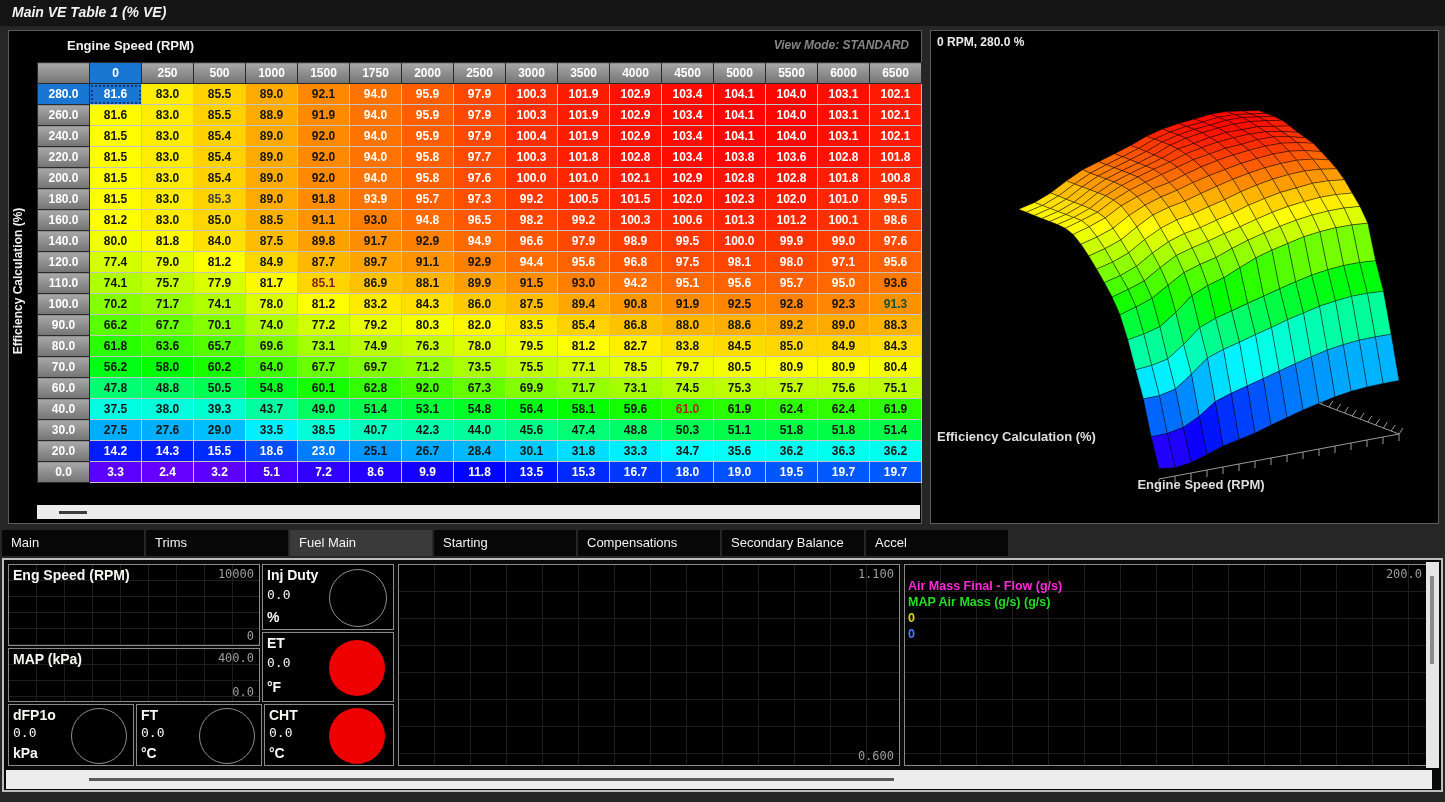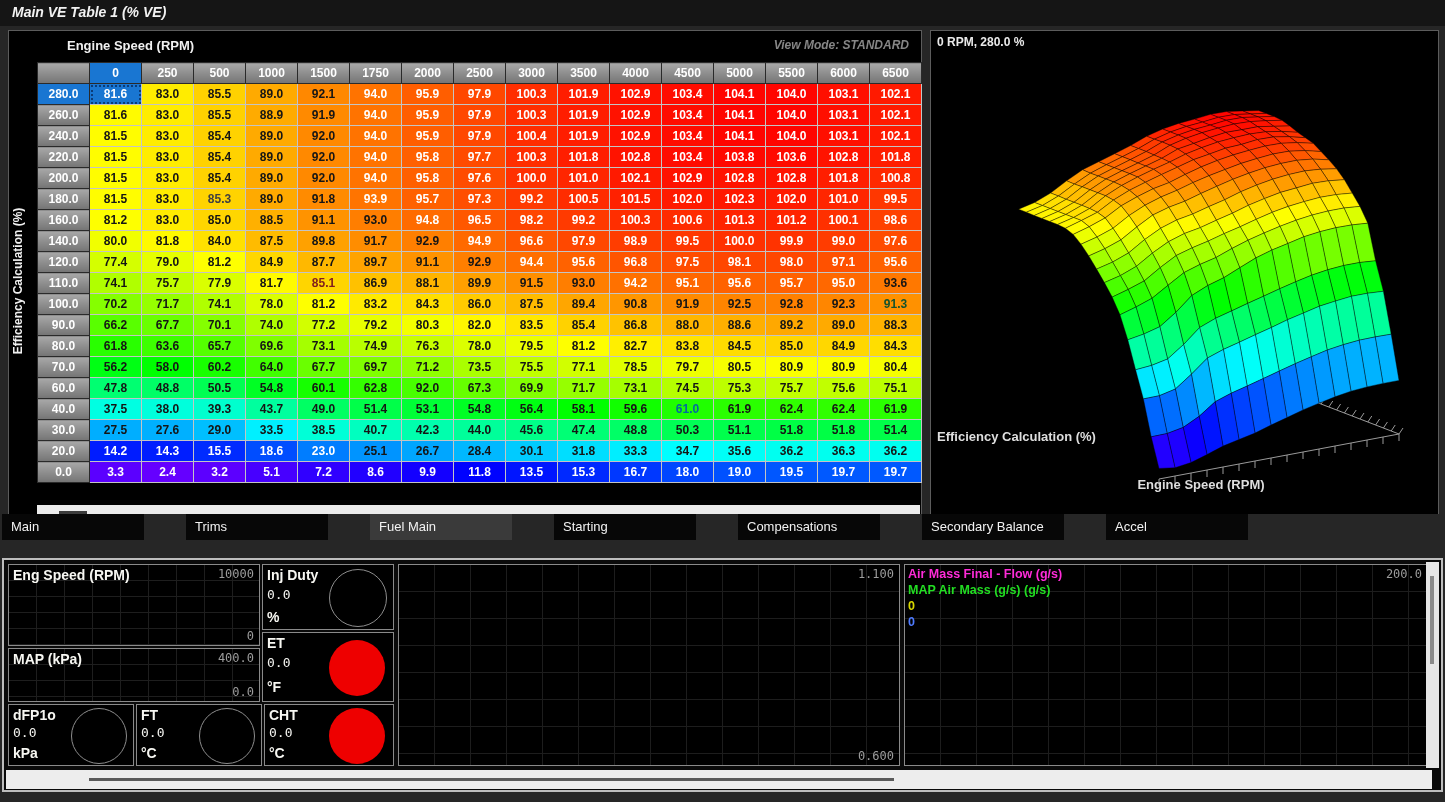--- a/index.html
+++ b/index.html
@@ -28,21 +28,21 @@
   #table-hscroll .thumb{position:absolute;left:22px;top:6px;width:28px;height:3px;background:#3c3c3c;}
 
   
   #plot3d{position:absolute;left:930px;top:30px;width:509px;height:494px;background:#000;border:1px solid #5c5c5c;box-sizing:border-box;}
   #plot3d-readout{position:absolute;left:6px;top:4px;font-size:12px;font-weight:bold;color:#eaeaea;}
   #plot3d svg{position:absolute;left:0;top:0;}
   #zlabel{position:absolute;left:6px;top:398px;font-size:13px;font-weight:bold;color:#dedede;}
   #xlabel3d{position:absolute;left:130px;top:446px;width:280px;text-align:center;font-size:13px;font-weight:bold;color:#dedede;}
 
   
-  #tabbar{position:absolute;left:2px;top:514px;width:1441px;height:26px;background:#262626;display:flex;gap:40px;}
+  #tabbar{position:absolute;left:2px;top:530px;width:1441px;height:26px;background:#262626;display:flex;}
   .tab{width:142px;height:26px;line-height:26px;background:#070707;color:#f2f2f2;font-size:13px;padding-left:9px;
        box-sizing:border-box;margin-right:2px;white-space:nowrap;overflow:hidden;}
   .tab.active{background:#3a3a3a;}
 
   
   #gauges{position:absolute;left:2px;top:558px;width:1441px;height:234px;background:#0a0a0a;
           border:2px solid #bdbdbd;box-sizing:border-box;}
   .gpanel{position:absolute;background:#000;border:1px solid #8a8a8a;box-sizing:border-box;}
   .glabel{position:absolute;left:4px;top:2px;font-size:14px;font-weight:bold;color:#f7f7f2;white-space:nowrap;}
   .gvalue{font-family:"DejaVu Sans Mono",monospace;font-size:13px;color:#f2f2ee;}
@@ -389,21 +389,21 @@
             <td class="val" style="background:hsl(171.8181818181818,100%,50%);color:#151515">38.0</td>
             <td class="val" style="background:hsl(168.4593301435407,100%,50%);color:#151515">39.3</td>
             <td class="val" style="background:hsl(157.0909090909091,100%,50%);color:#151515">43.7</td>
             <td class="val" style="background:hsl(143.39712918660288,100%,50%);color:#151515">49.0</td>
             <td class="val" style="background:hsl(137.1961722488038,100%,50%);color:#151515">51.4</td>
             <td class="val" style="background:hsl(132.8038277511962,100%,50%);color:#151515">53.1</td>
             <td class="val" style="background:hsl(128.41148325358853,100%,50%);color:#151515">54.8</td>
             <td class="val" style="background:hsl(124.2775119617225,100%,50%);color:#151515">56.4</td>
             <td class="val" style="background:hsl(119.88516746411483,100%,50%);color:#151515">58.1</td>
             <td class="val" style="background:hsl(116.00956937799042,100%,50%);color:#151515">59.6</td>
-            <td class="val" style="background:hsl(112.39234449760764,100%,50%);color:#0369a1">61.0</td>
+            <td class="val" style="background:hsl(112.39234449760764,100%,50%);color:#b91c1c">61.0</td>
             <td class="val" style="background:hsl(110.06698564593302,100%,50%);color:#151515">61.9</td>
             <td class="val" style="background:hsl(108.77511961722487,100%,50%);color:#151515">62.4</td>
             <td class="val" style="background:hsl(108.77511961722487,100%,50%);color:#151515">62.4</td>
             <td class="val" style="background:hsl(110.06698564593302,100%,50%);color:#151515">61.9</td>
           </tr>
           <tr>
             <td class="hdr rowhdr">30.0</td>
             <td class="val" style="background:hsl(198.94736842105266,100%,50%);color:#151515">27.5</td>
             <td class="val" style="background:hsl(198.688995215311,100%,50%);color:#151515">27.6</td>
             <td class="val" style="background:hsl(195.07177033492823,100%,50%);color:#151515">29.0</td>
@@ -840,21 +840,21 @@
       <div class="gcircle red" style="right:8px;top:3px;width:56px;height:56px;"></div>
     </div>
 
     <div class="gpanel biggrid" style="left:394px;top:4px;width:502px;height:202px;">
       <div class="gmax">1.100</div>
       <div class="gmin">0.600</div>
     </div>
 
     <div class="gpanel biggrid" style="left:900px;top:4px;width:524px;height:202px;">
       <div class="legend">
-        <div style="color: rgb(255, 43, 217);">Air Mass Final - Flow (g/s)</div>
+        <div style="color: rgb(255, 43, 217); margin-top: 12px;">Air Mass Final - Flow (g/s)</div>
         <div style="color: rgb(34, 221, 34);">MAP Air Mass (g/s) (g/s)</div>
         <div style="color: rgb(217, 217, 0);">0</div>
         <div style="color: rgb(79, 123, 255);">0</div>
       </div>
       <div class="gmax">200.0</div>
     </div>
 
     <div id="vscroll">
       <div class="thumb"></div>
     </div>

